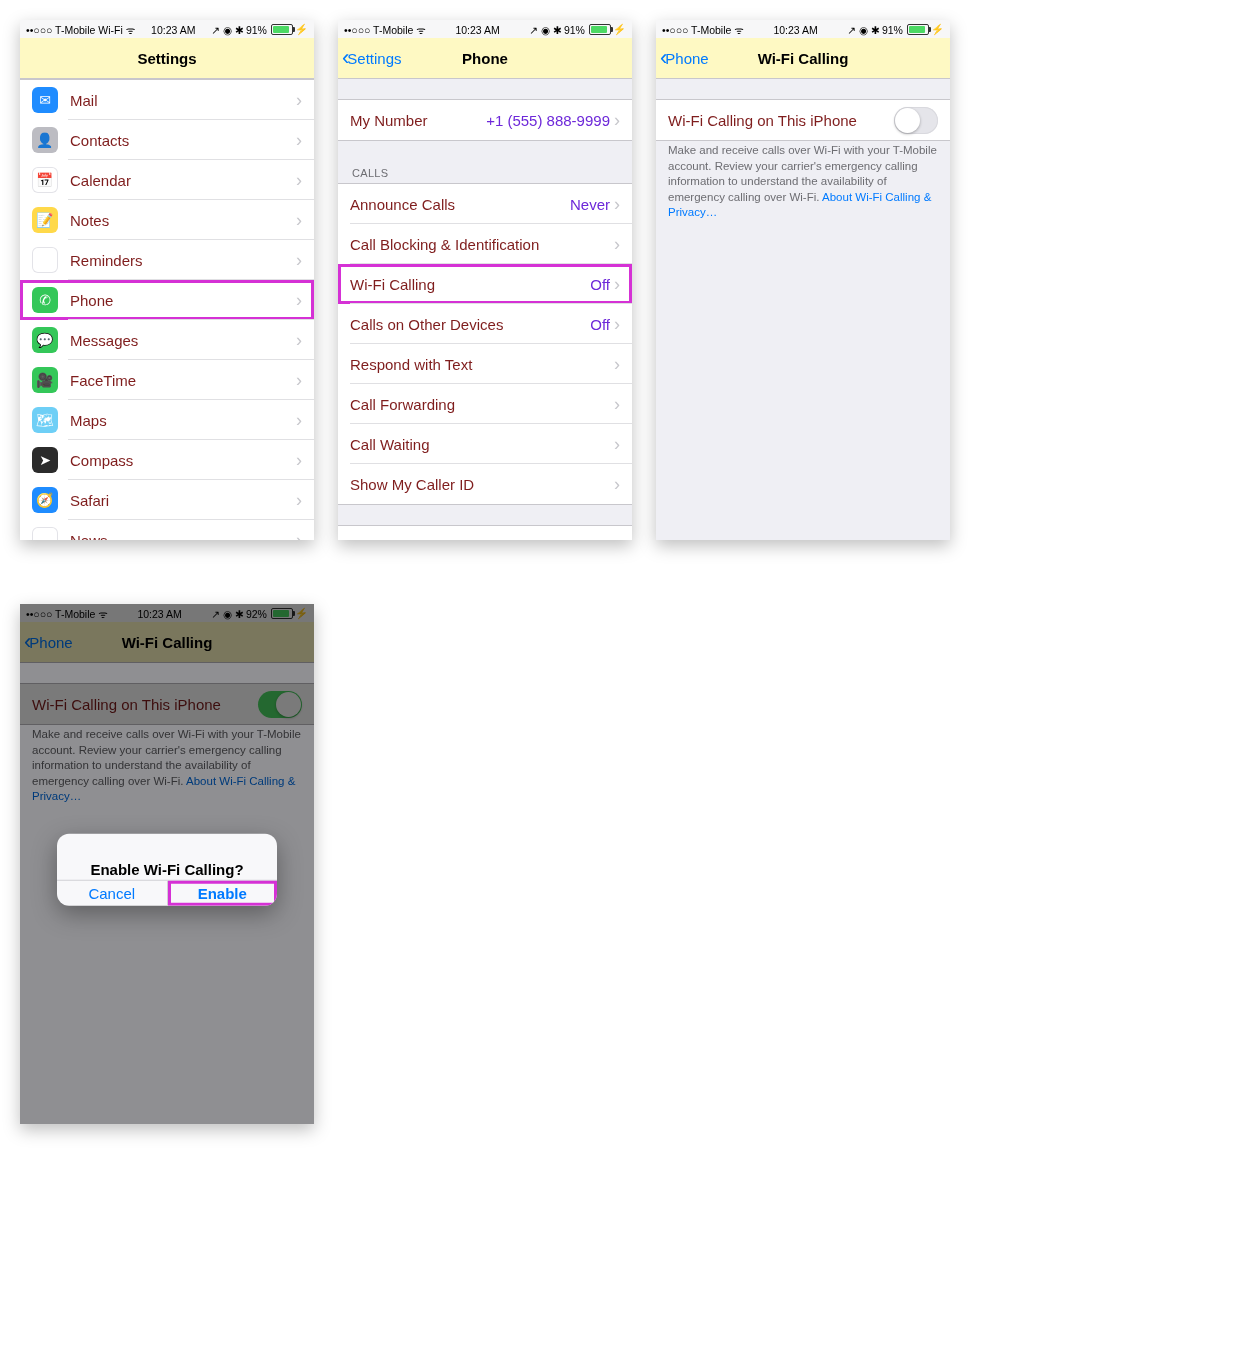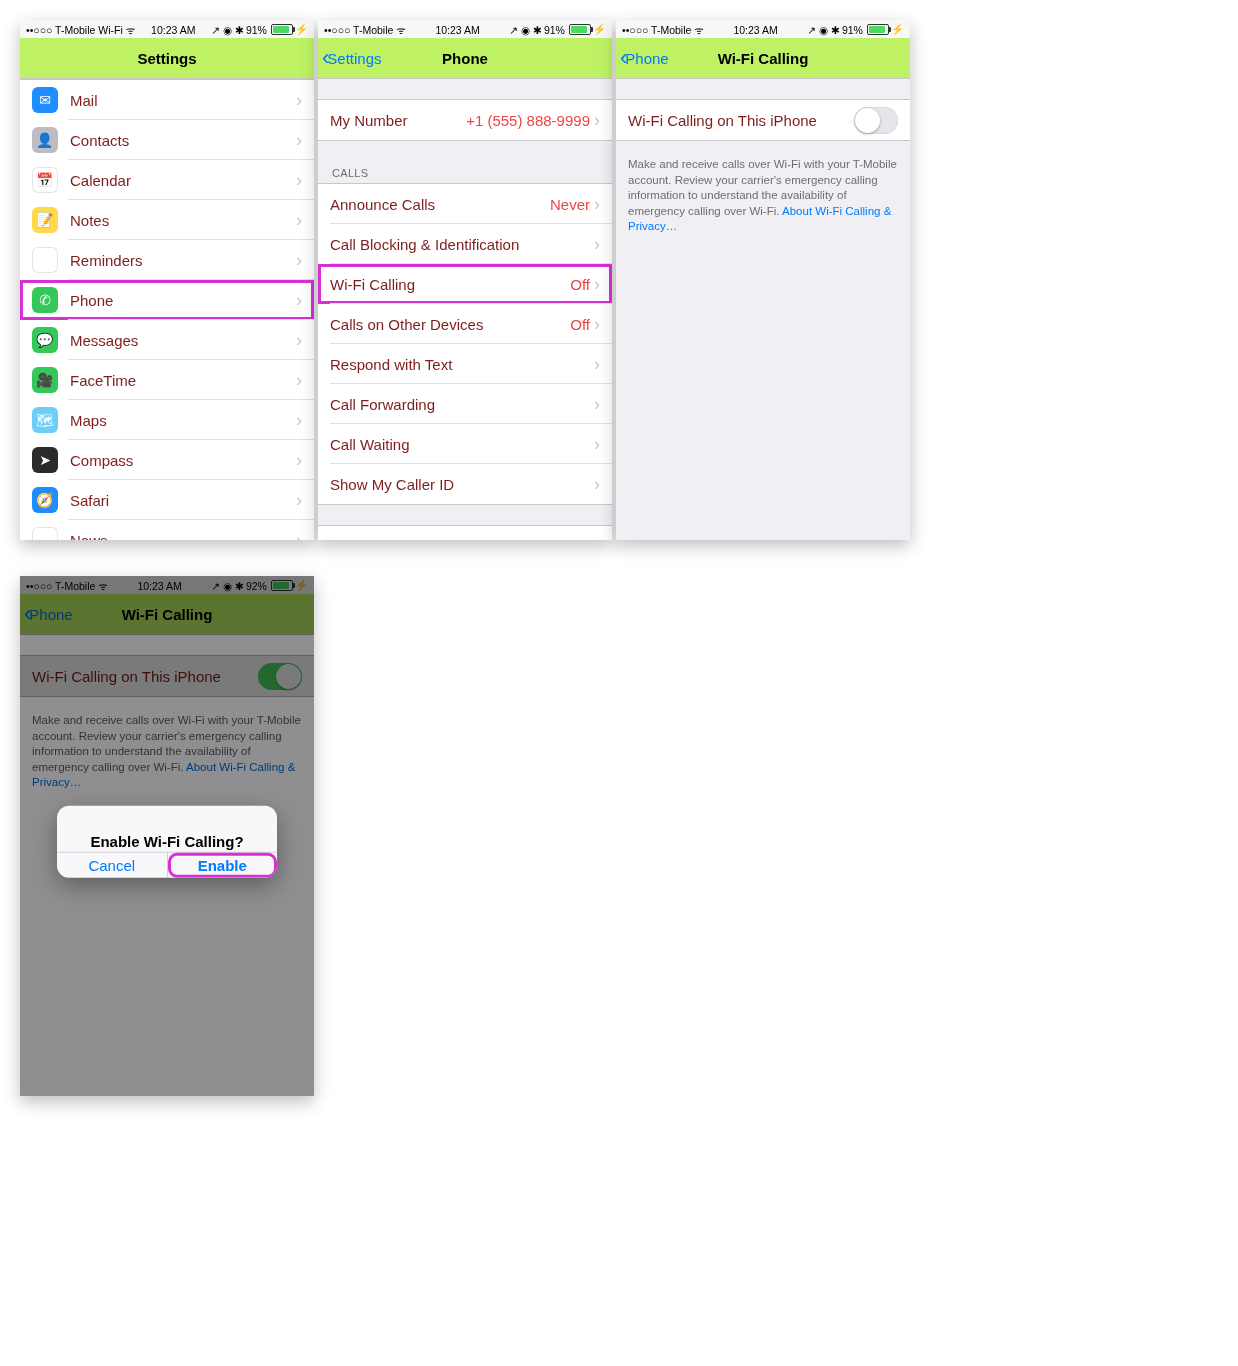--- a/index.html
+++ b/index.html
@@ -3,21 +3,21 @@
 <meta charset="utf-8">
 <style>
   body{
     margin:0;
     padding:20px;
     font-family:-apple-system,"Helvetica Neue",Arial,sans-serif;
     background:#fff;
     width:1238px;
     box-sizing:border-box;
   }
-  .row{display:flex;gap:4px;margin-bottom:36px;}
+  .row{display:flex;gap:24px;margin-bottom:64px;}
   .phone{
     width:294px;height:520px;
     background:#efeff4;
     border-radius:0;
     box-shadow:0 6px 16px rgba(0,0,0,.25);
     overflow:hidden;
     display:flex;flex-direction:column;
     position:relative;
   }
   .status{
@@ -26,21 +26,21 @@
     display:flex;align-items:center;justify-content:space-between;
     background:#f7f7f8;
   }
   .status .right{display:flex;align-items:center;gap:2px;}
   .battery{
     display:inline-block;width:20px;height:9px;border:1px solid #333;border-radius:2px;position:relative;margin-left:2px;
   }
   .battery::after{content:"";position:absolute;right:-3px;top:2px;width:2px;height:5px;background:#333;border-radius:0 1px 1px 0;}
   .battery .fill{position:absolute;left:1px;top:1px;bottom:1px;width:82%;background:#4cd964;border-radius:1px;}
   .navbar{
-    height:40px;background:#bef264;border-bottom:1px solid #c8c7cc;
+    height:40px;background:#fef9c3;border-bottom:1px solid #c8c7cc;
     display:flex;align-items:center;justify-content:center;position:relative;
   }
   .navbar .title{font-weight:600;font-size:15px;}
   .navbar .back{
     position:absolute;left:4px;top:0;bottom:0;
     display:flex;align-items:center;color:#007aff;font-size:15px;
   }
   .navbar .back .chev{font-size:22px;line-height:1;margin-right:-2px;font-weight:400;}
   .content{flex:1;overflow:auto;}
   
@@ -53,25 +53,25 @@
   }
   .cell:not(:last-child)::after{
     content:"";position:absolute;left:48px;right:0;bottom:0;border-bottom:1px solid #e0e0e3;
   }
   .cell.nolefticon:not(:last-child)::after{left:12px;}
   .icon{
     width:26px;height:26px;border-radius:6px;margin-right:12px;
     display:flex;align-items:center;justify-content:center;color:#fff;font-size:14px;
   }
   .cell .label{flex:1;color:#7f1d1d;}
-  .cell .value{color:#ef4444;font-size:15px;margin-right:4px;}
+  .cell .value{color:#6d28d9;font-size:15px;margin-right:4px;}
   .cell .chevron{color:#c7c7cc;font-size:18px;}
   .group .top-border{border-top:1px solid #c8c7cc;}
   .group .bot-border{border-bottom:1px solid #c8c7cc;}
-  .footer-note{font-size:11.5px;color:#6d6d72;padding:16px 12px;line-height:1.35;}
+  .footer-note{font-size:11.5px;color:#6d6d72;padding:2px 12px;line-height:1.35;}
   .footer-note a{color:#007aff;text-decoration:none;}
   .link-cell{color:#007aff;}
   .highlight{outline:3px solid #d531d5;outline-offset:-3px;}
   
   .switch{width:44px;height:27px;border-radius:14px;background:#e5e5ea;position:relative;box-shadow:inset 0 0 0 1px #d9d9de;}
   .switch .knob{position:absolute;width:25px;height:25px;border-radius:50%;top:1px;left:1px;background:#fff;box-shadow:0 1px 3px rgba(0,0,0,.3);transition:none;}
   .switch.on{background:#4cd964;box-shadow:none;}
   .switch.on .knob{left:auto;right:1px;}
   
   .swipe-hint{
@@ -85,21 +85,21 @@
   .alert{
     position:absolute;left:50%;top:50%;transform:translate(-50%,-42%);
     width:220px;background:#f8f8fa;border-radius:12px;overflow:hidden;
     box-shadow:0 8px 24px rgba(0,0,0,.35);
   }
   .alert .a-title{font-weight:600;font-size:15px;text-align:center;padding:27px 16px 2px;}
   .alert .a-msg{font-size:11px;color:#333;text-align:center;padding:0 14px 14px;line-height:1.3;}
   .alert .a-buttons{display:flex;border-top:1px solid #d0d0d5;}
   .alert .a-btn{flex:1;text-align:center;padding:4px 0;color:#007aff;font-size:15px;}
   .alert .a-btn:first-child{border-right:1px solid #d0d0d5;}
-  .alert .a-btn.primary{font-weight:600;border-radius:9px;}
+  .alert .a-btn.primary{font-weight:600;}
 </style>
 </head>
 <body>
 
 <div class="row">
 
 <div class="phone">
   <div class="status">
     <span>••○○○ T-Mobile Wi-Fi ᯤ</span>
     <span>10:23 AM</span>

